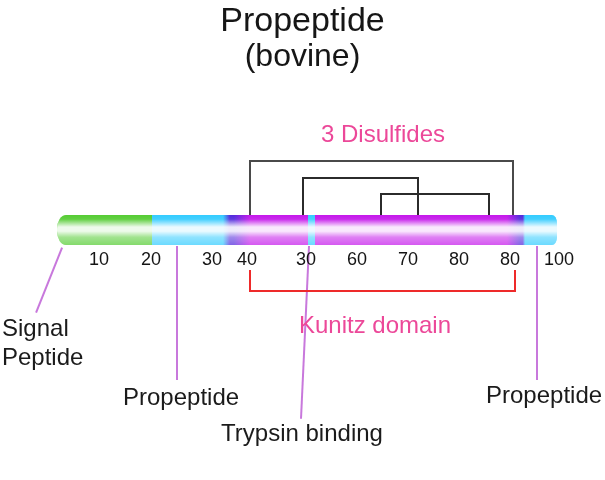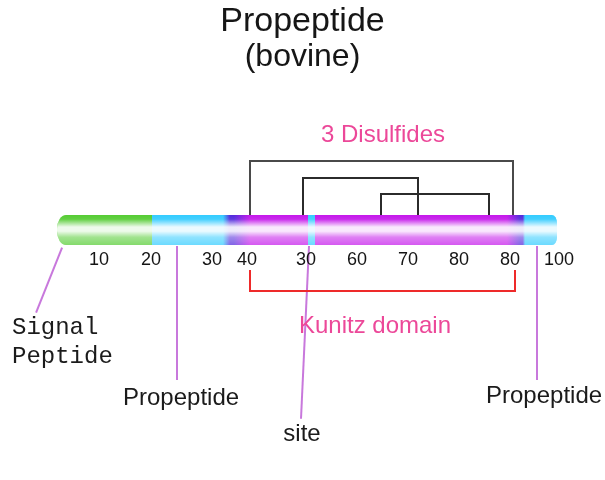--- a/index.html
+++ b/index.html
@@ -48,21 +48,21 @@
   
   #kunitz-bracket{left:249px;top:270px;width:263px;height:20px;border:2px solid #EE2A2A;border-top:none;}
   
   .pointer{background:#C878DC;}
   #ptr-signal{left:63px;top:248px;width:70px;height:1.6px;transform:rotate(111.8deg);transform-origin:0 0;}
   #ptr-prop-left{left:176px;top:246px;width:1.6px;height:134px;}
   #ptr-trypsin{left:310px;top:246px;width:173px;height:1.6px;transform:rotate(92.65deg);transform-origin:0 0;}
   #ptr-prop-right{left:536px;top:246px;width:1.6px;height:134px;}
   
   .feature-label{font-size:24px;line-height:29px;color:#1b1b1b;}
-  #signal-label{left:12px;top:313px;font-family:Liberation Mono, monospace;}
+  #signal-label{left:2px;top:313px;}
   #propeptide-left-label{left:123px;top:382px;}
   #trypsin-label{left:202px;top:419px;width:200px;text-align:center;line-height:28px;}
   #propeptide-right-label{left:486px;top:380px;}
 </style>
 </head>
 <body>
 
 <div id="page">
 
   <div id="title" class="abs">Propeptide</div>
@@ -105,18 +105,18 @@
   <div id="kunitz-label" class="abs section-label">Kunitz domain</div>
 
   <div id="signal-label" class="abs feature-label">
     <div>Signal</div>
     <div>Peptide</div>
   </div>
 
   <div id="propeptide-left-label" class="abs feature-label">Propeptide</div>
 
   <div id="trypsin-label" class="abs feature-label">
-    <div>site</div>
+    <div>Trypsin binding</div>
   </div>
 
   <div id="propeptide-right-label" class="abs feature-label">Propeptide</div>
 
 </div>
 
 </body></html>

